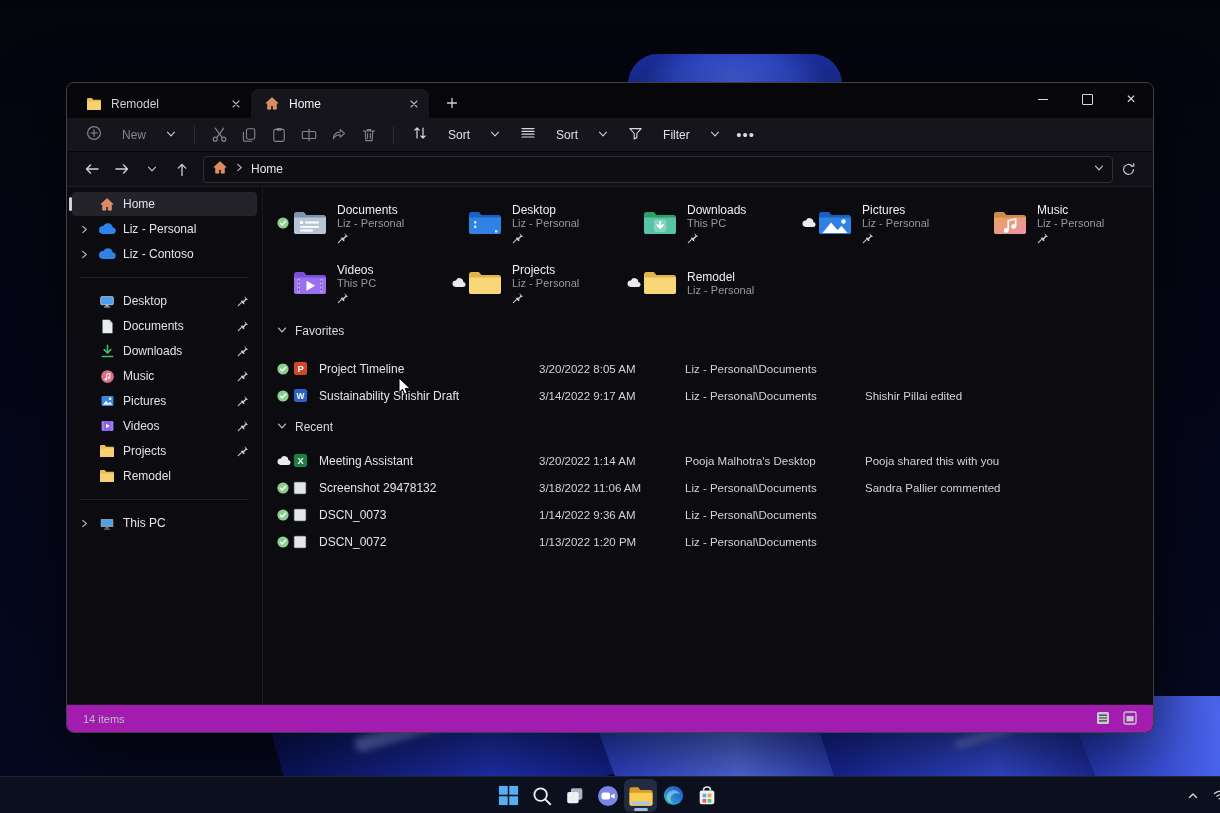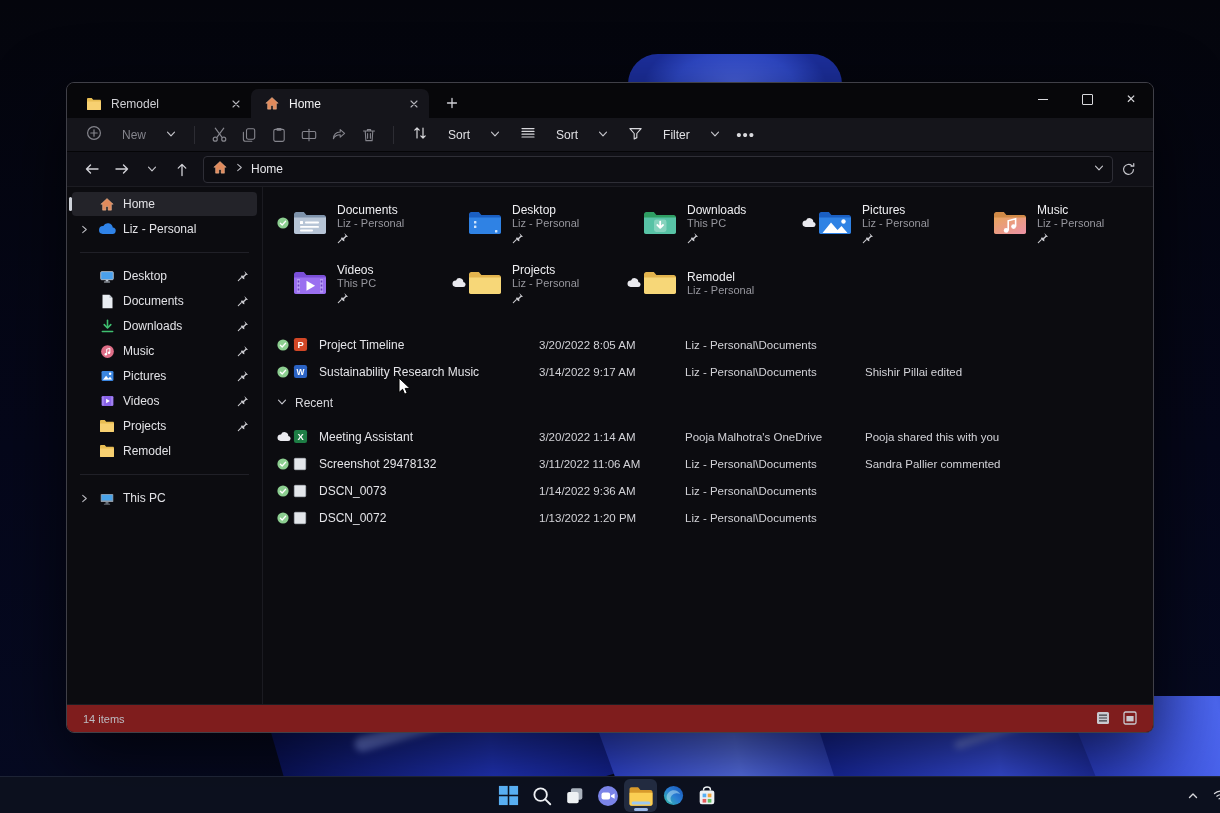--- a/index.html
+++ b/index.html
@@ -86,21 +86,21 @@
   .tile-pin{height:12px;margin-top:2px;display:flex;}
   .rows{margin-top:14px;}
   .rows.recent{margin-top:10px;}
   .file-row{display:grid;grid-template-columns:16px 26px 220px 146px 180px auto;align-items:center;
     height:27px;font-size:12px;color:#e4e4e8;border-radius:4px;}
   .row-status{display:flex;align-items:center;}
   .row-icon{display:flex;align-items:center;}
   .row-meta{color:#d2d2d7;font-size:11.5px;}
   
   .statusbar{height:27px;border-top:1px solid #1d1d23;display:flex;align-items:center;
-    padding:0 16px;font-size:11px;color:#bcbcc2;background:#7f1d1d;flex:0 0 auto;}
+    padding:0 16px;font-size:11px;color:#bcbcc2;background:#a21caf;flex:0 0 auto;}
   .sb-views{margin-left:auto;display:flex;gap:13px;align-items:center;}
   
   .taskbar{position:absolute;left:0;top:776px;width:1220px;height:37px;background:rgba(12,17,30,.97);
     z-index:10;border-top:1px solid rgba(80,92,125,.25);}
   .tb-icons{position:absolute;left:492px;top:2px;display:flex;}
   .tbi{width:33px;height:33px;display:flex;align-items:center;justify-content:center;border-radius:6px;position:relative;}
   .tbi.active{background:#222b40;}
   .tbi.active::after{content:"";position:absolute;bottom:1px;left:50%;transform:translateX(-50%);
     width:14px;height:3px;border-radius:2px;background:#9bb8e8;}
   .tray{position:absolute;right:0;top:0;height:37px;display:flex;align-items:center;gap:6px;padding-right:0;}
@@ -322,20 +322,33 @@
                 <path d="M3 1.5 7 5 3 8.5" fill="none" stroke="#b8b8be" stroke-width="1.2" stroke-linecap="round" stroke-linejoin="round"></path>
               </svg>
             </span>
             <span class="sicon">
               <svg width="18" height="12" viewBox="0 0 18 12">
                 <path d="M4.7 11h9.5a3.2 3.2 0 0 0 .6-6.4A5 5 0 0 0 5.3 3.1 3.95 3.95 0 0 0 4.7 11z" fill="#2f83e8"></path>
               </svg>
             </span>
             <span class="slabel">Liz - Personal</span>
           </div>
+          <div class="snav">
+            <span class="schev">
+              <svg width="9" height="11" viewBox="0 0 10 10">
+                <path d="M3 1.5 7 5 3 8.5" fill="none" stroke="#b8b8be" stroke-width="1.2" stroke-linecap="round" stroke-linejoin="round"></path>
+              </svg>
+            </span>
+            <span class="sicon">
+              <svg width="18" height="12" viewBox="0 0 18 12">
+                <path d="M4.7 11h9.5a3.2 3.2 0 0 0 .6-6.4A5 5 0 0 0 5.3 3.1 3.95 3.95 0 0 0 4.7 11z" fill="#2f83e8"></path>
+              </svg>
+            </span>
+            <span class="slabel">Liz - Contoso</span>
+          </div>
           <div class="sdiv"></div>
           <div class="snav">
             <span class="schev"></span>
             <span class="sicon">
               <svg width="16" height="15" viewBox="0 0 16 16">
                 <rect x="1.3" y="2.8" width="13.4" height="8.6" rx="1" fill="#4aa0ec"></rect>
                 <rect x="1.3" y="2.8" width="13.4" height="8.6" rx="1" fill="none" stroke="#c2cad4" stroke-width=".9"></rect>
                 <rect x="6.6" y="11.6" width="2.8" height="1.6" fill="#c2cad4"></rect>
                 <rect x="4.6" y="13.3" width="6.8" height="1" rx=".5" fill="#c2cad4"></rect>
               </svg>
@@ -666,20 +679,26 @@
                   <path d="M2 6.2C2 4.9 3 3.9 4.3 3.9h7.5l2.6 3H31.7c1.3 0 2.3 1 2.3 2.3v14.5c0 1.3-1 2.3-2.3 2.3H4.3C3 26 2 25 2 23.7z" fill="#e3b44e"></path>
                   <path d="M2 9.6h32v14.1c0 1.3-1 2.3-2.3 2.3H4.3C3 26 2 25 2 23.7z" fill="#f7d778"></path>
                 </svg>
               </span>
               <div class="tile-text">
                 <div class="tile-title">Remodel</div>
                 <div class="tile-sub">Liz - Personal</div>
               </div>
             </div>
           </div>
+        <div class="sec-header fav">
+          <span><svg width="10" height="10" viewBox="0 0 10 10">
+                <path d="M1.5 3.2 5 6.8 8.5 3.2" fill="none" stroke="#c2c2c8" stroke-width="1.2" stroke-linecap="round" stroke-linejoin="round"></path>
+              </svg></span>
+          <span>Favorites</span>
+        </div>
         <div class="rows" id="fav-rows">
             <div class="file-row">
               <span class="row-status">
                 <svg width="12" height="12" viewBox="0 0 12 12">
                   <circle cx="6" cy="6" r="5.6" fill="#8cce90"></circle>
                   <path d="M3.4 6.2 5.2 8l3.4-3.8" fill="none" stroke="#fff" stroke-width="1.3" stroke-linecap="round" stroke-linejoin="round"></path>
                 </svg>
               </span>
               <span class="row-icon">
                 <svg width="15" height="15" viewBox="0 0 16 16">
@@ -698,21 +717,21 @@
                   <circle cx="6" cy="6" r="5.6" fill="#8cce90"></circle>
                   <path d="M3.4 6.2 5.2 8l3.4-3.8" fill="none" stroke="#fff" stroke-width="1.3" stroke-linecap="round" stroke-linejoin="round"></path>
                 </svg>
               </span>
               <span class="row-icon">
                 <svg width="15" height="15" viewBox="0 0 16 16">
                   <rect x="1" y="1" width="14" height="14" rx="2.4" fill="#2b63c4"></rect>
                   <text x="8" y="11.5" text-anchor="middle" font-size="9" font-weight="bold" fill="#fff" font-family="inherit">W</text>
                 </svg>
               </span>
-              <span class="row-name">Sustainability Research Music</span>
+              <span class="row-name">Sustainability Shishir Draft</span>
               <span class="row-meta">3/14/2022 9:17 AM</span>
               <span class="row-meta">Liz - Personal\Documents</span>
               <span class="row-meta">Shishir Pillai edited</span>
             </div>
           </div>
         <div class="sec-header rec">
           <span><svg width="10" height="10" viewBox="0 0 10 10">
                 <path d="M1.5 3.2 5 6.8 8.5 3.2" fill="none" stroke="#c2c2c8" stroke-width="1.2" stroke-linecap="round" stroke-linejoin="round"></path>
               </svg></span>
           <span>Recent</span>
@@ -725,37 +744,37 @@
                 </svg>
               </span>
               <span class="row-icon">
                 <svg width="15" height="15" viewBox="0 0 16 16">
                   <rect x="1" y="1" width="14" height="14" rx="2.4" fill="#1e7e45"></rect>
                   <text x="8" y="11.7" text-anchor="middle" font-size="10" font-weight="bold" fill="#fff" font-family="inherit">X</text>
                 </svg>
               </span>
               <span class="row-name">Meeting Assistant</span>
               <span class="row-meta">3/20/2022 1:14 AM</span>
-              <span class="row-meta">Pooja Malhotra's OneDrive</span>
+              <span class="row-meta">Pooja Malhotra's Desktop</span>
               <span class="row-meta">Pooja shared this with you</span>
             </div>
             <div class="file-row">
               <span class="row-status">
                 <svg width="12" height="12" viewBox="0 0 12 12">
                   <circle cx="6" cy="6" r="5.6" fill="#8cce90"></circle>
                   <path d="M3.4 6.2 5.2 8l3.4-3.8" fill="none" stroke="#fff" stroke-width="1.3" stroke-linecap="round" stroke-linejoin="round"></path>
                 </svg>
               </span>
               <span class="row-icon">
                 <svg width="14" height="14" viewBox="0 0 16 16">
                   <rect x="1.5" y="1.5" width="13" height="13" rx="1.2" fill="#e3e6ea" stroke="#b9bec6" stroke-width=".8"></rect>
                 </svg>
               </span>
               <span class="row-name">Screenshot 29478132</span>
-              <span class="row-meta">3/11/2022 11:06 AM</span>
+              <span class="row-meta">3/18/2022 11:06 AM</span>
               <span class="row-meta">Liz - Personal\Documents</span>
               <span class="row-meta">Sandra Pallier commented</span>
             </div>
             <div class="file-row">
               <span class="row-status">
                 <svg width="12" height="12" viewBox="0 0 12 12">
                   <circle cx="6" cy="6" r="5.6" fill="#8cce90"></circle>
                   <path d="M3.4 6.2 5.2 8l3.4-3.8" fill="none" stroke="#fff" stroke-width="1.3" stroke-linecap="round" stroke-linejoin="round"></path>
                 </svg>
               </span>

